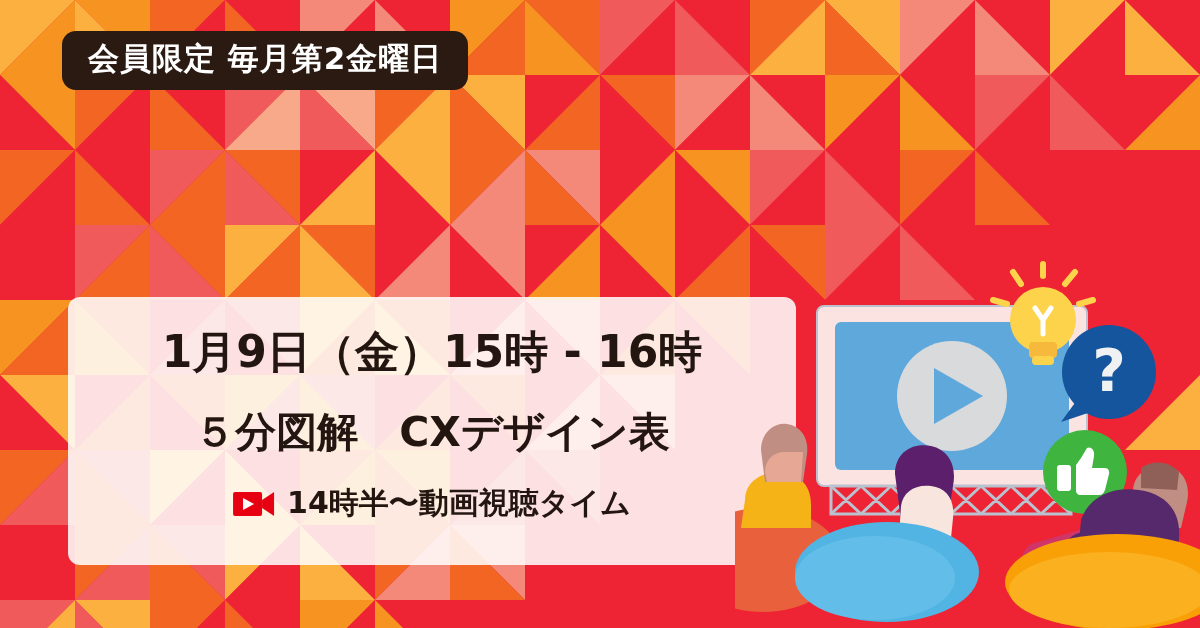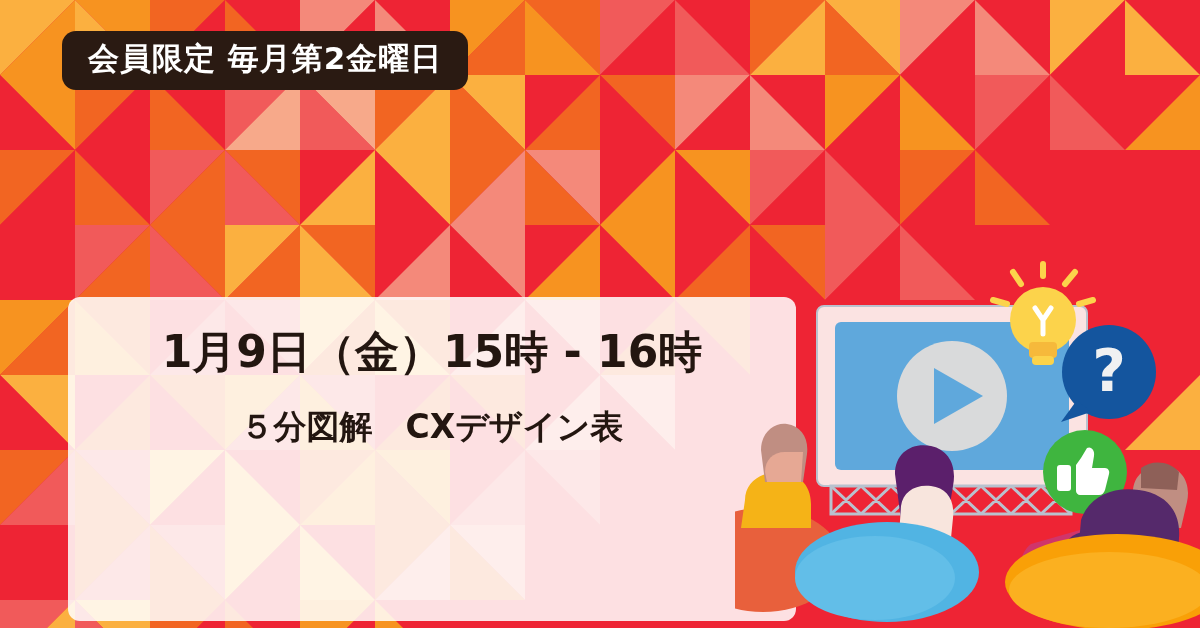--- a/index.html
+++ b/index.html
@@ -42,21 +42,21 @@
     font-size:82px;
     font-weight:bold;
     line-height:1.08;
     letter-spacing:2px;
     display:block;
   }
 
   
   .info-panel{
     position:absolute;left:68px;top:297px;
-    width:728px;height:324px;
+    width:728px;height:268px;
     background:rgba(255,255,255,0.86);
     border-radius:12px;
   }
   .date-line{
     position:absolute;left:calc(50% - 0px);top:26px;
     transform:translateX(-50%);
     color:#231610;
     font-size:44px;
     font-weight:bold;
     white-space:nowrap;
@@ -74,21 +74,21 @@
     border-radius:999px;
     font-size:25px;
     font-weight:bold;
     padding:6px 20px 9px 20px;
     letter-spacing:1px;
     line-height:1;
     margin-right:8px;
   }
   .theme-text{
     color:#231610;
-    font-size:33px;
+    font-size:41px;
     font-weight:bold;
     letter-spacing:0px;
   }
   .watch-row{
     position:absolute;left:50%;top:186px;
     transform:translateX(-50%);
     display:flex;align-items:center;
     white-space:nowrap;
   }
   .cam-icon{margin-right:12px;display:block;}
@@ -407,20 +407,28 @@
 
 
   <div class="info-panel">
 
     <div class="date-line">1月9日（金）15時 - 16時</div>
 
     <div class="theme-row">
       <span class="theme-text">５分図解　CXデザイン表</span>
     </div>
 
+    <div class="watch-row">
+      <svg class="cam-icon" width="42" height="28" viewBox="0 0 42 28">
+        <rect x="0" y="2" width="29" height="24" rx="2" fill="#E60012"></rect>
+        <path d="M29 10 L41 2 L41 26 L29 18 Z" fill="#E60012"></path>
+        <path d="M10 8 L21 14 L10 20 Z" fill="#FFFFFF"></path>
+      </svg>
+      <span class="watch-text">14時半〜動画視聴タイム</span>
+    </div>
   </div>
 
   <svg id="illus" width="465" height="368" viewBox="0 0 465 368">
 
     <rect x="82" y="46" width="270" height="180" rx="7" fill="#FBE3E2" stroke="#B9C2CE" stroke-width="2"></rect>
 
     <rect x="100" y="62" width="234" height="148" rx="6" fill="#5FA8DC"></rect>
 
     <circle cx="217" cy="136" r="55" fill="#D9DADB"></circle>
     <path d="M199 108 L248 136 L199 164 Z" fill="#5FA8DC"></path>

